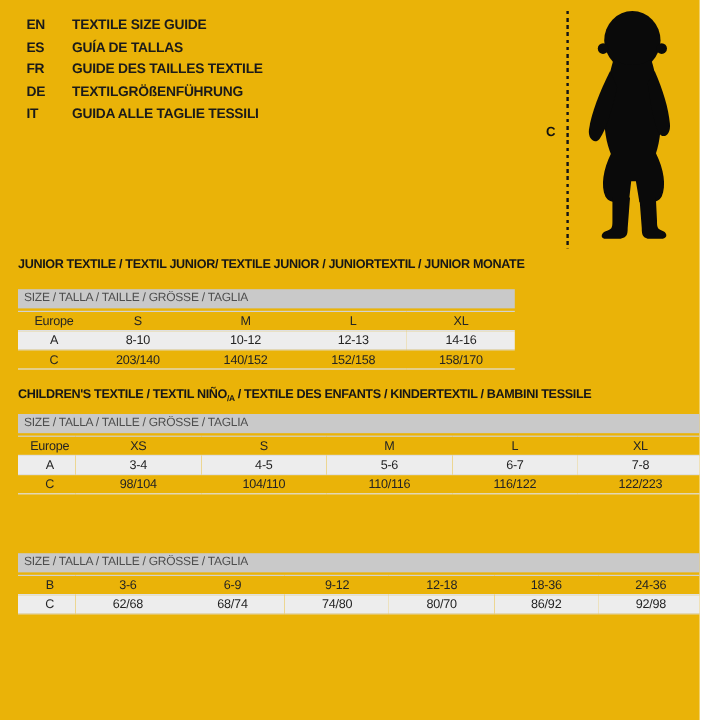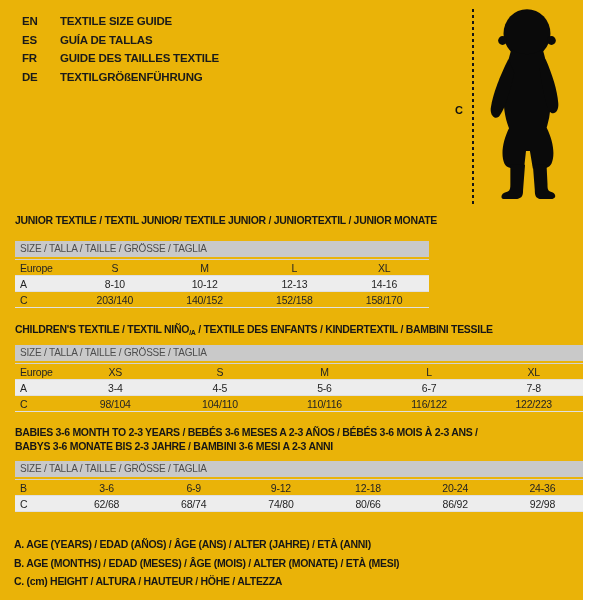--- a/index.html
+++ b/index.html
@@ -101,21 +101,21 @@
   }
   .size-table td {
     height: 16px;
     padding: 0;
     text-align: center;
     border-bottom: 1px solid #e0e0e0;
     white-space: nowrap;
     overflow: hidden;
   }
   .size-table td.lbl {
-    text-align: left;
+    text-align: center;
     padding-left: 5px;
   }
   .size-table tr:nth-child(even) td { background: #ededed; }
 
   #junior-heading   { top: 214px; }
   #junior-bar       { top: 241px; width: 414px; }
   #junior-table     { top: 259px; width: 414px; }
 
   #children-heading { top: 323px; }
   #children-bar     { top: 345px; width: 571px; }
@@ -150,20 +150,23 @@
       <span class="lang-code">EN</span><span class="lang-title">TEXTILE SIZE GUIDE</span>
     </div>
     <div class="lang-row">
       <span class="lang-code">ES</span><span class="lang-title">GUÍA DE TALLAS</span>
     </div>
     <div class="lang-row">
       <span class="lang-code">FR</span><span class="lang-title">GUIDE DES TAILLES TEXTILE</span>
     </div>
     <div class="lang-row">
       <span class="lang-code">DE</span><span class="lang-title">TEXTILGRÖßENFÜHRUNG</span>
+    </div>
+    <div class="lang-row">
+      <span class="lang-code">IT</span><span class="lang-title">GUIDA ALLE TAGLIE TESSILI</span>
     </div>
   </div>
 
   <div class="height-line"></div>
   <span class="figure-label">C</span>
   <svg class="silhouette" viewBox="0 0 90 205" xmlns="http://www.w3.org/2000/svg">
     <g fill="#0a0a0a">
 
       <ellipse cx="46" cy="28" rx="24" ry="25"></ellipse>
       <circle cx="21" cy="35" r="4.5"></circle>
@@ -252,56 +255,47 @@
         <td class="lbl">C</td>
         <td>98/104</td>
         <td>104/110</td>
         <td>110/116</td>
         <td>116/122</td>
         <td>122/223</td>
       </tr>
     </tbody>
   </table>
 
-  <div class="section-heading" id="babies-heading">
-    <div>BABIES 3-6 MONTH TO 2-3 YEARS / BEBÉS 3-6 MESES A 2-3 AÑOS / BÉBÉS 3-6 MOIS À 2-3 ANS /</div>
-    <div>BABYS 3-6 MONATE BIS 2-3 JAHRE / BAMBINI 3-6 MESI A 2-3 ANNI</div>
-  </div>
   <div class="size-bar" id="babies-bar">SIZE / TALLA / TAILLE / GRÖSSE / TAGLIA</div>
   <table class="size-table" id="babies-table">
     <colgroup>
         <col style="width:48px">
         <col>
         <col>
         <col>
         <col>
         <col>
         <col>
       </colgroup>
     <tbody>
       <tr>
         <td class="lbl">B</td>
         <td>3-6</td>
         <td>6-9</td>
         <td>9-12</td>
         <td>12-18</td>
-        <td>20-24</td>
+        <td>18-36</td>
         <td>24-36</td>
       </tr>
       <tr>
         <td class="lbl">C</td>
         <td>62/68</td>
         <td>68/74</td>
         <td>74/80</td>
-        <td>80/66</td>
+        <td>80/70</td>
         <td>86/92</td>
         <td>92/98</td>
       </tr>
     </tbody>
   </table>
 
-  <div class="notes">
-    <div class="note-line">A. AGE (YEARS) / EDAD (AÑOS) / ÂGE (ANS) / ALTER (JAHRE) / ETÀ (ANNI)</div>
-    <div class="note-line">B. AGE (MONTHS) / EDAD (MESES) / ÂGE (MOIS) / ALTER (MONATE) / ETÀ (MESI)</div>
-    <div class="note-line">C. (cm) HEIGHT / ALTURA / HAUTEUR / HÖHE / ALTEZZA</div>
-  </div>
 
 </div>
 
 </body></html>

